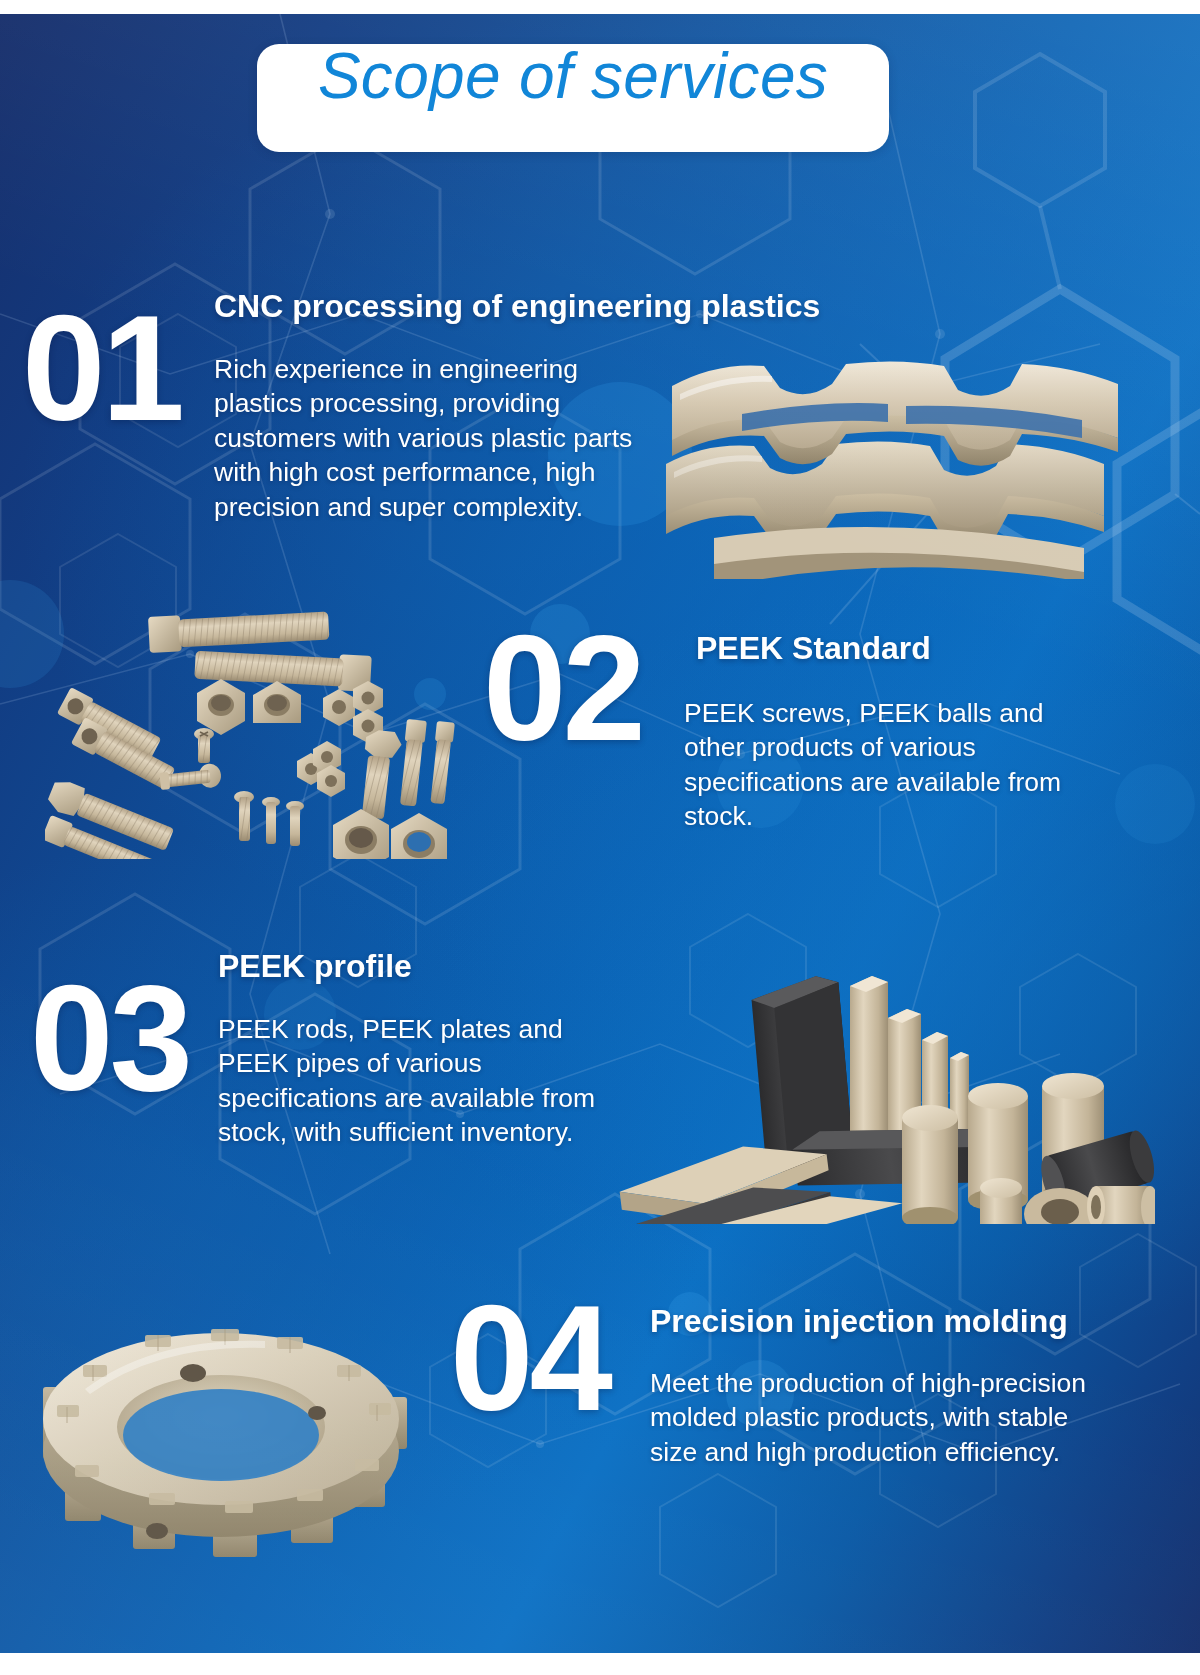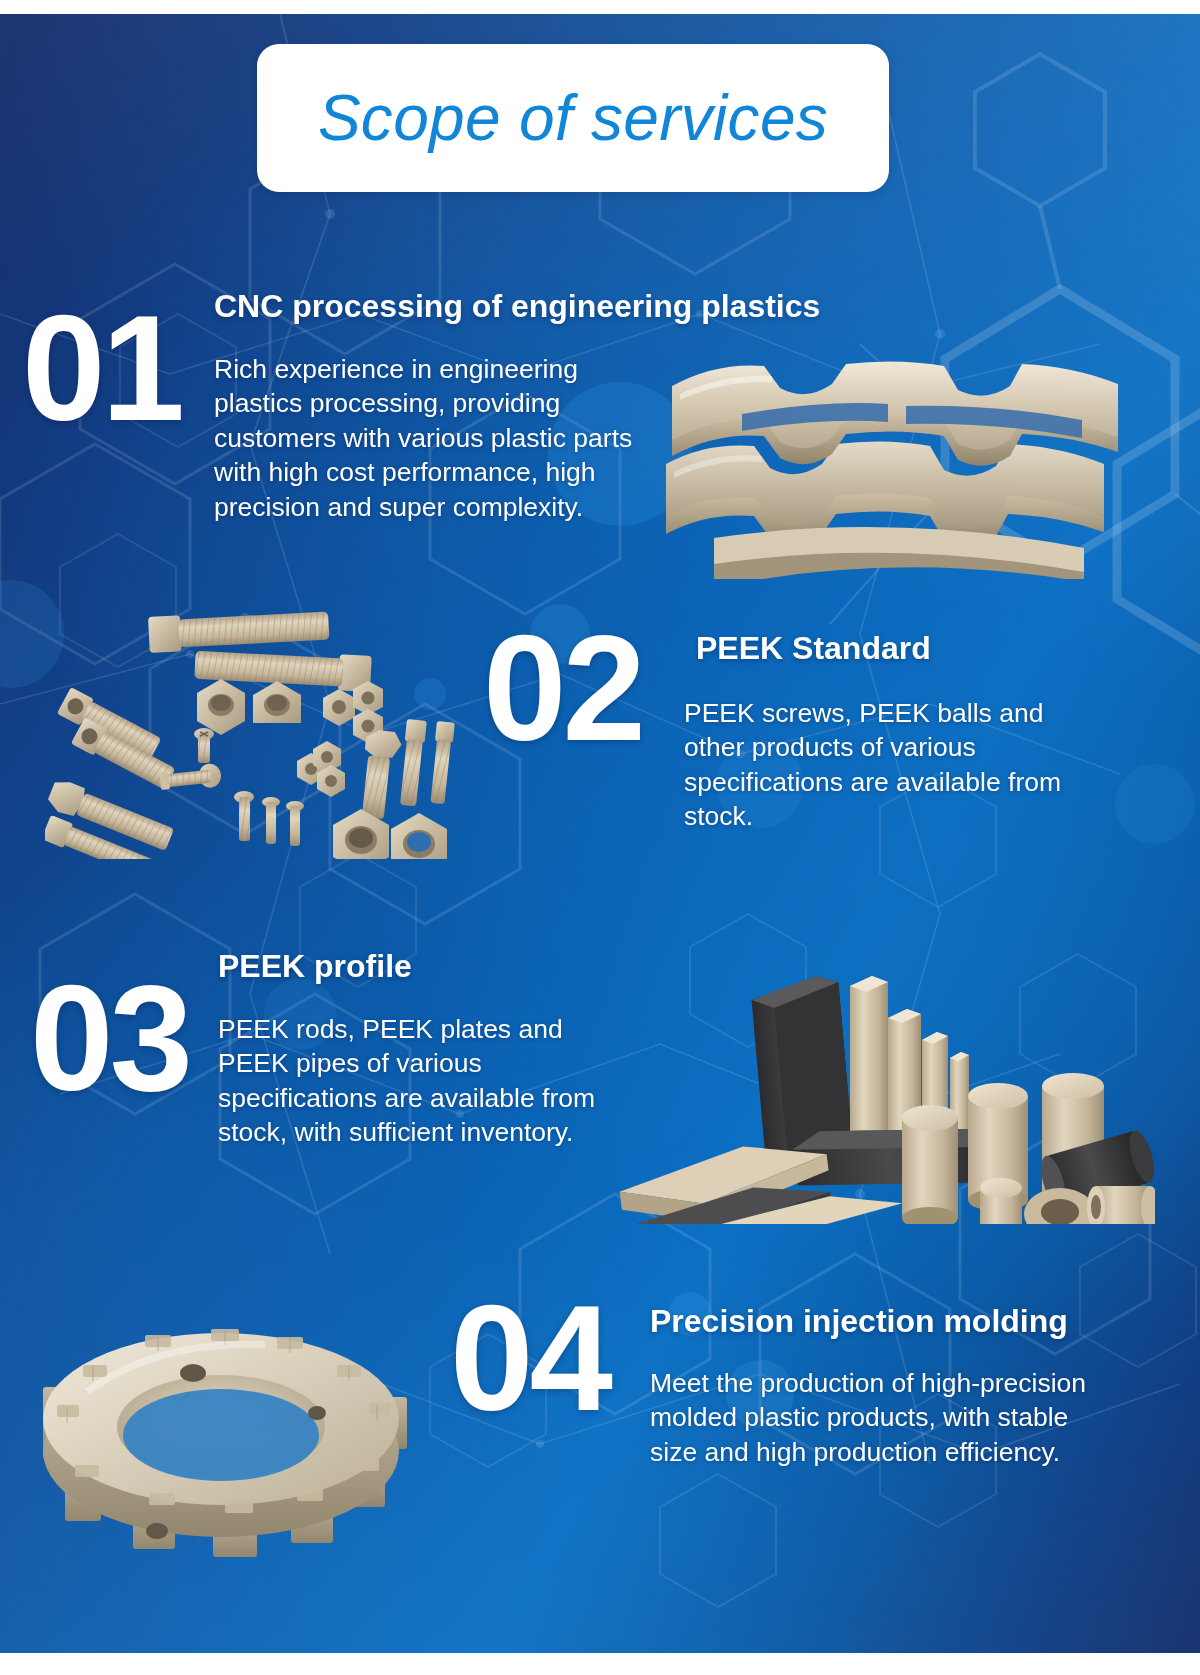--- a/index.html
+++ b/index.html
@@ -24,24 +24,24 @@
   #bg:after{
     content:"";position:absolute;inset:0;
     background:linear-gradient(200deg, rgba(255,255,255,0.09) 0%, rgba(255,255,255,0) 34%, rgba(255,255,255,0) 66%, rgba(255,255,255,0.05) 100%);
     pointer-events:none;
   }
 
   .hexlayer{position:absolute;inset:0;pointer-events:none;}
 
   
   #title-card{
-    position:absolute;left:257px;top:44px;width:632px;height:148px;
+    position:absolute;left:257px;top:44px;width:632px;height:108px;
     background:#ffffff;border-radius:22px;
     box-shadow:0 2px 10px rgba(0,20,60,.18);
-    display:flex;align-items:center;justify-content:center;
+    display:flex;align-items:flex-start;justify-content:center;
   }
   #title-text{
     font-size:64px;font-style:italic;font-weight:400;color:#1186d8;
     letter-spacing:.3px;line-height:1;white-space:nowrap;
   }
 
   
   .num{
     position:absolute;color:#ffffff;font-weight:700;line-height:.86;
     font-size:150px;letter-spacing:-4px;

